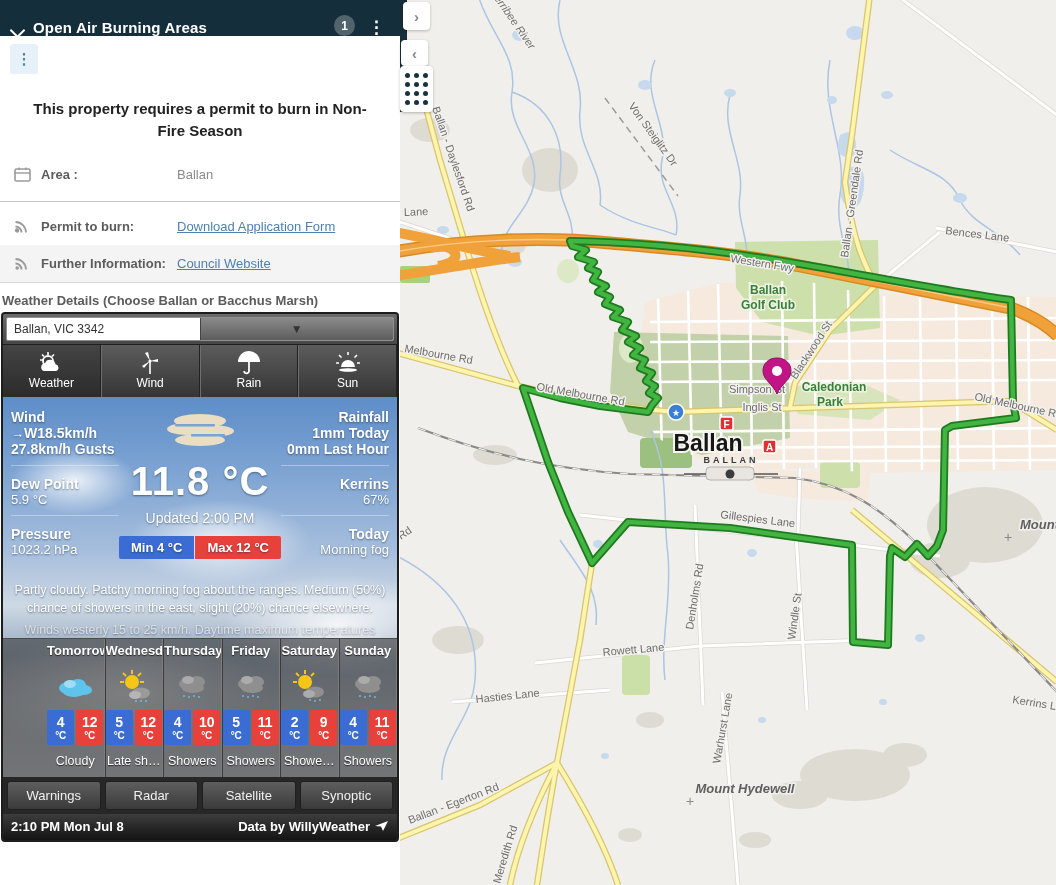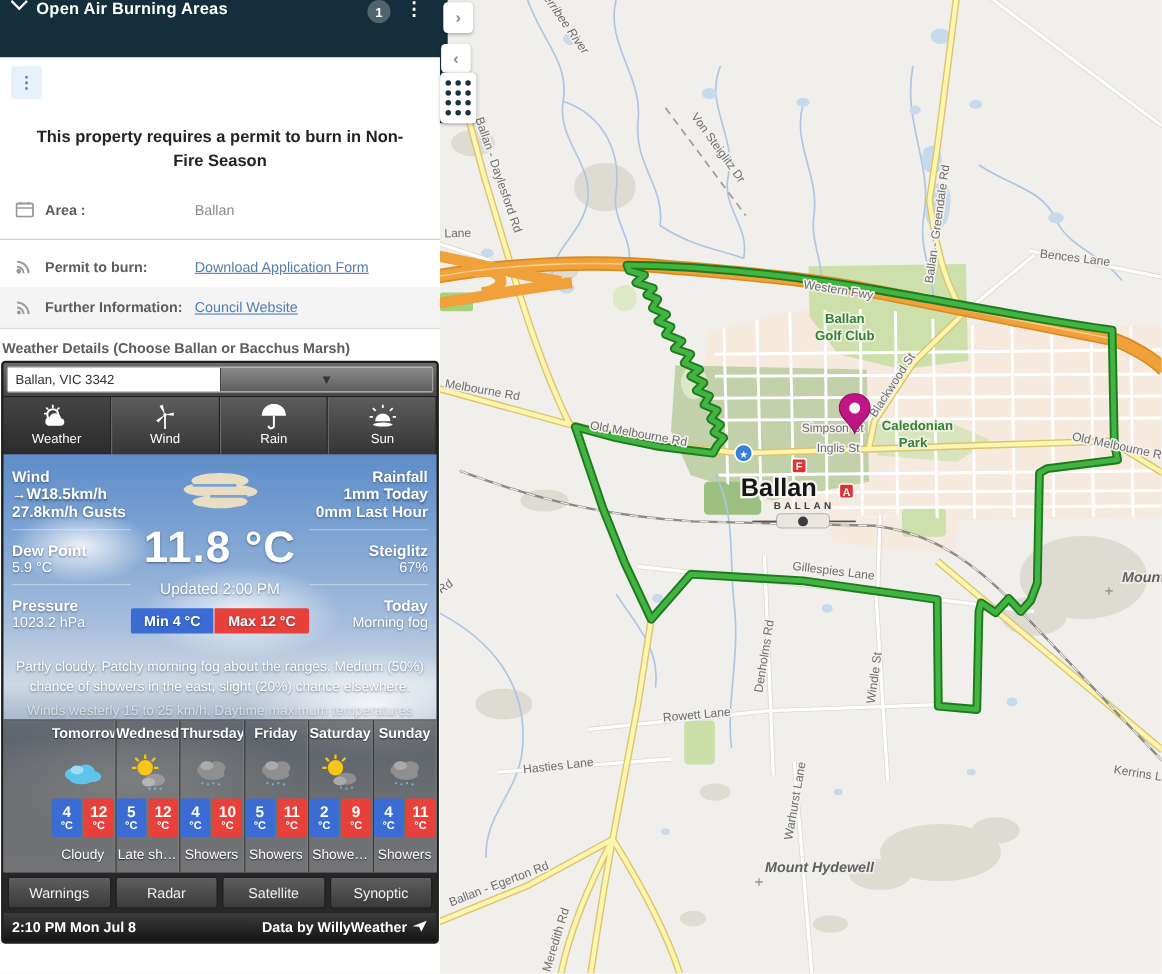--- a/index.html
+++ b/index.html
@@ -1,20 +1,20 @@
 <!DOCTYPE html>
 <html><head>
 <meta charset="utf-8">
 <style>
   html,body{margin:0;padding:0;}
   body{width:1056px;height:885px;overflow:hidden;display:flex;background:#fff;
        font-family:"Liberation Sans",sans-serif;-webkit-font-smoothing:antialiased;}
   
   .sidebar{width:400px;flex:0 0 400px;background:#fff;position:relative;z-index:3;}
-  .hdr{height:52px;background:#152e3c;color:#fff;display:flex;align-items:flex-start;padding:0 12px;gap:10px;}
+  .hdr{height:36px;background:#152e3c;color:#fff;display:flex;align-items:flex-end;padding:0 12px;gap:10px;}
   .chev{width:9px;height:9px;border-left:2px solid #fff;border-bottom:2px solid #fff;
         transform:rotate(-45deg);margin-top:-4px;cursor:pointer;}
   .hdr-title{flex:1;font-size:15px;font-weight:bold;letter-spacing:.2px;}
   .badge{width:21px;height:21px;border-radius:50%;background:#51646e;color:#fff;font-size:12px;
          font-weight:bold;display:flex;align-items:center;justify-content:center;}
   .kebab{color:#fff;font-size:17px;font-weight:bold;line-height:1;padding:0 3px;cursor:pointer;}
   .seerow{display:flex;gap:6px;padding:8px 10px 6px 10px;}
   .seemap{flex:1;background:#e7f1f9;border:none;border-radius:3px;height:30px;color:#4c86af;
           font-size:14px;font-family:inherit;cursor:pointer;}
   .seemenu{width:28px;height:30px;background:#e7f1f9;border:none;border-radius:3px;color:#4c86af;
@@ -245,21 +245,21 @@
             <span class="mx">Max 12 °C</span>
           </div>
         </div>
         <div class="wcol right">
           <div class="wblk">
             <b>Rainfall</b><br>
             <b>1mm Today</b><br>
             <b>0mm Last Hour</b>
           </div>
           <div class="wblk">
-            <b>Steiglitz</b><br>
+            <b>Kerrins</b><br>
             <span>67%</span>
           </div>
           <div class="wblk">
             <b>Today</b><br>
             <span>Morning fog</span>
           </div>
         </div>
       </div>
       <div class="district">
         <p>Partly cloudy. Patchy morning fog about the ranges. Medium (50%) chance of showers in the east, slight (20%) chance elsewhere.</p>

